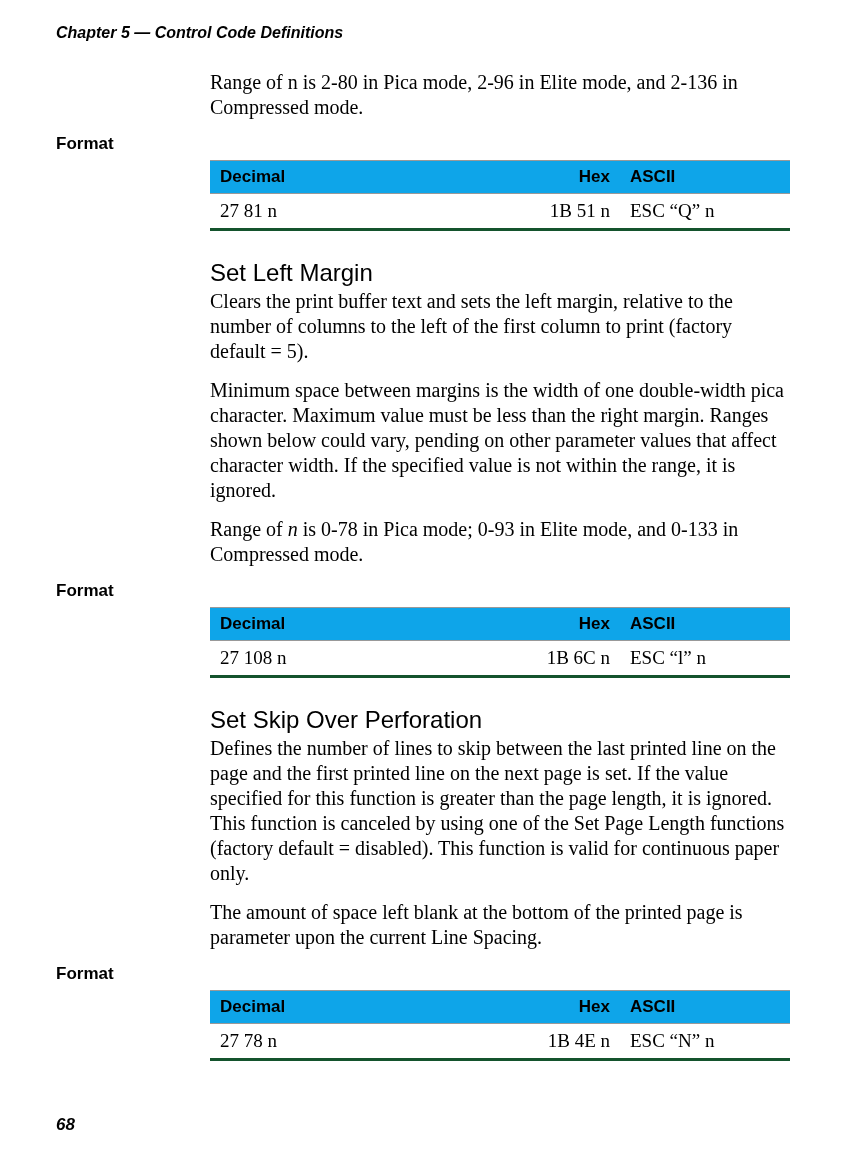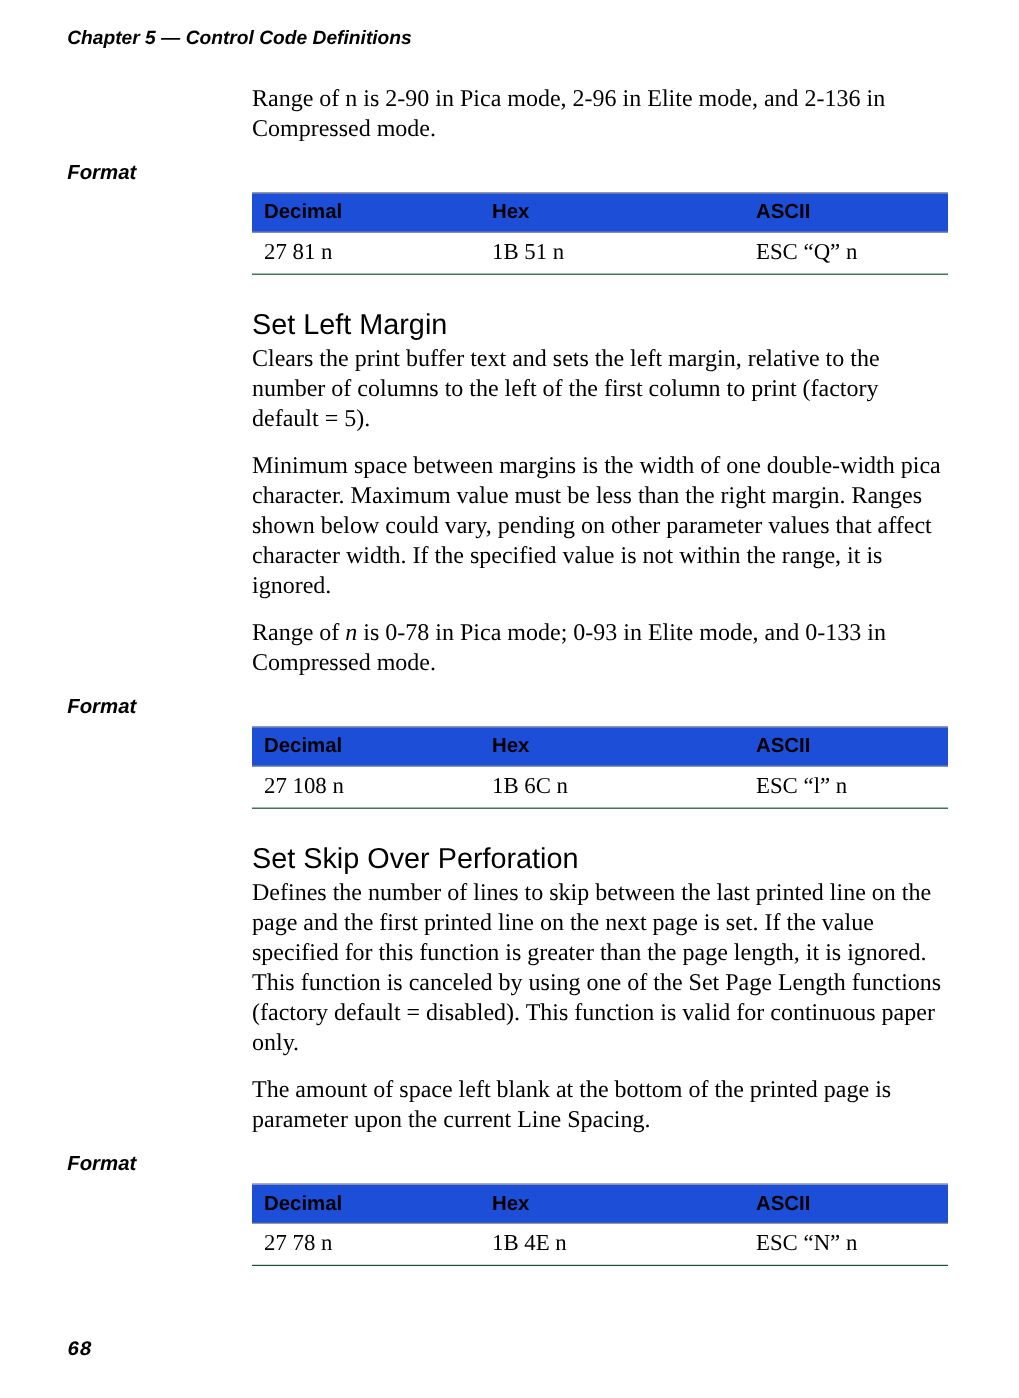--- a/index.html
+++ b/index.html
@@ -39,79 +39,78 @@
     width: 580px;
   }
   .p {
     font-size: 20px;
     line-height: 1.25;
     margin: 0 0 14px 0;
   }
   .side-label {
     font-family: Arial, Helvetica, sans-serif;
     font-weight: 700;
-    font-style: italic;
     font-size: 17px;
     margin: 10px 0 4px 0;
   }
   table.format {
     border-collapse: collapse;
     margin-left: 154px;
     width: 580px;
     margin-top: 6px;
     margin-bottom: 28px;
   }
   table.format th {
     text-align: left;
-    background: #1d4ed8;
+    background: #0ea5e9;
     font-family: Arial, Helvetica, sans-serif;
     font-weight: 700;
     font-size: 17px;
     padding: 6px 10px;
     border-top: 1px solid #999;
     border-bottom: 1px solid #999;
   }
   table.format td {
     font-size: 19px;
     padding: 6px 10px;
-    border-bottom: 1px solid #14532d;
+    border-bottom: 3px solid #14532d;
   }
   table.format th:first-child, table.format td:first-child { width: 170px; }
-  table.format th:nth-child(2), table.format td:nth-child(2) { width: 200px; }
+  table.format th:nth-child(2), table.format td:nth-child(2) { width: 200px; text-align: right; }
   .h2 {
     font-family: Arial, Helvetica, sans-serif;
     font-weight: 400;
     font-size: 24px;
     margin: 8px 0 2px 154px;
   }
   .em { font-style: italic; }
   .footer {
     position: absolute;
     bottom: 30px;
     left: 56px;
     right: 56px;
-    font-family: Liberation Mono, monospace;
+    font-family: Liberation Sans, sans-serif;
     font-weight: 700;
     font-style: italic;
     font-size: 17px;
   }
   .footer .pnum { float: left; }
   .footer .ftitle { float: right; }
 </style>
 </head>
 <body>
 
 <div class="page">
 
   <div class="running-head">Chapter 5 — Control Code Definitions</div>
 
   <div class="content">
 
     <div class="body-block">
-      <p class="p">Range of n is 2-90 in Pica mode, 2-96 in Elite mode, and 2-136 in Compressed mode.</p>
+      <p class="p">Range of n is 2-80 in Pica mode, 2-96 in Elite mode, and 2-136 in Compressed mode.</p>
     </div>
 
     <div class="side-label">Format</div>
 
     <table class="format">
       <tbody>
           <tr>
         <th>Decimal</th>
         <th>Hex</th>
         <th>ASCII</th>

